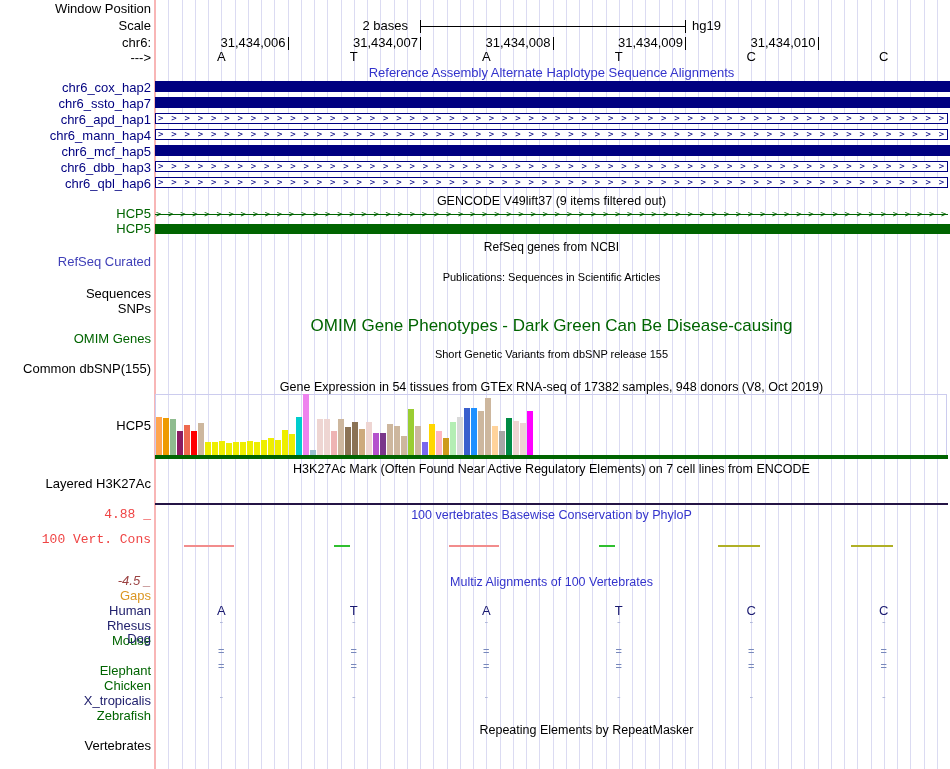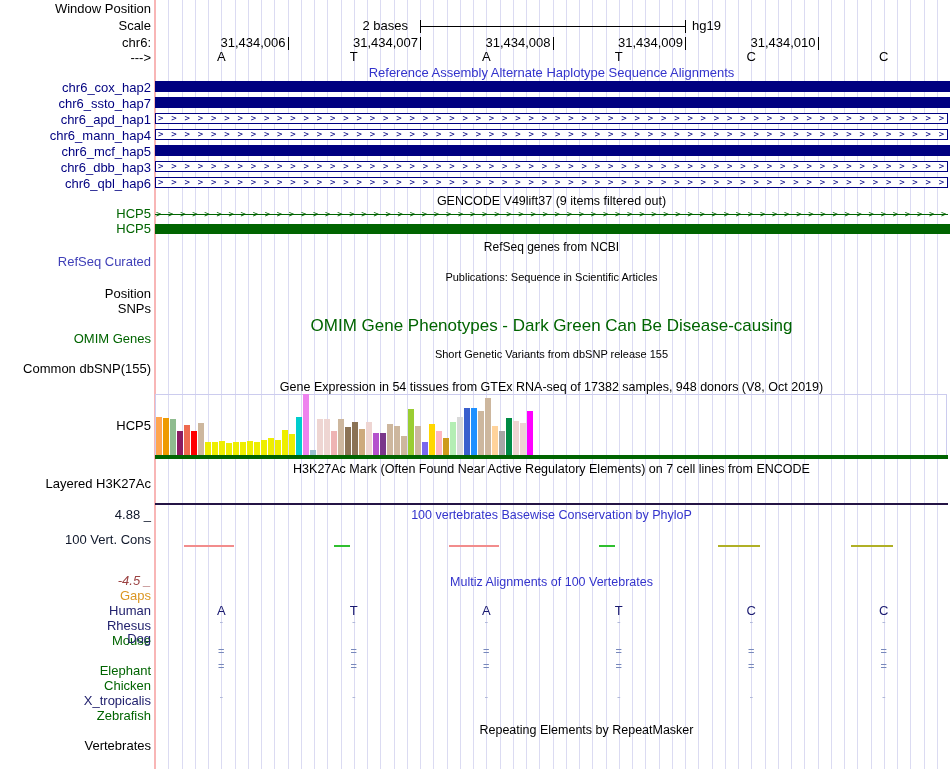--- a/index.html
+++ b/index.html
@@ -7,21 +7,21 @@
            font-family:"Liberation Sans","DejaVu Sans",sans-serif;font-size:13px;color:#000;}
   .grid{position:absolute;top:0;width:1px;height:769px;background:#DBDBF2;}
   .pink{position:absolute;top:0;left:154px;width:2px;height:769px;background:#F8B6B6;}
   .lbl{position:absolute;left:0;width:151px;text-align:right;white-space:nowrap;line-height:13px;font-size:13px;}
   .title{position:absolute;left:155px;width:793px;text-align:center;white-space:nowrap;line-height:13px;}
   .c-black{color:#000;}
   .c-blue{color:#3333CC;}
   .c-green{color:#006400;}
   .c-navyhap{color:#000080;}
   .c-slateblue{color:#4040B8;}
-  .c-consblue{color:#0f172a;}
+  .c-consblue{color:#ef4444;font-family:Liberation Mono, monospace;}
   .c-consred{color:#9B4242;}
   .c-gaps{color:#DB9623;}
   .c-navy2{color:#22226E;}
   .hapbar-solid{position:absolute;left:155px;width:795px;height:11px;background:#000080;}
   .hapbar-chev{position:absolute;left:155px;width:793px;height:11px;border:1px solid #000080;background:#fff;
                box-sizing:border-box;display:flex;justify-content:space-between;align-items:center;padding:0 2px;}
   .chev{font-size:9px;line-height:9px;color:#000080;font-family:"DejaVu Sans Mono",monospace;}
   .garrowrow{position:absolute;left:155px;width:793px;height:9px;display:flex;justify-content:space-between;align-items:center;padding:0 1px;box-sizing:border-box;}
   .garrow{font-size:9px;line-height:9px;color:#006400;font-family:"DejaVu Sans Mono",monospace;}
   .gline{position:absolute;left:155px;width:793px;height:1px;background:#006400;}
@@ -104,34 +104,34 @@
   <div class="hdrrow">
   </div>
   <div id="layer-content">
       <div class="lbl c-black" style="top: 2px;">Window Position</div>
       <div class="lbl c-black" style="top: 19px;">Scale</div>
       <div class="lbl c-black" style="top: 36px;">chr6:</div>
       <div class="lbl c-black" style="top: 51px;">---&gt;</div>
       <div class="lbl c-green" style="top: 207px;">HCP5</div>
       <div class="lbl c-green" style="top: 222px;">HCP5</div>
       <div class="lbl c-slateblue" style="top: 255px;">RefSeq Curated</div>
-      <div class="lbl c-black" style="top: 287px;">Position</div>
+      <div class="lbl c-black" style="top: 287px;">Sequences</div>
       <div class="lbl c-black" style="top: 302px;">SNPs</div>
       <div class="lbl c-green" style="top: 332px;">OMIM Genes</div>
       <div class="lbl c-black" style="top: 362px;">Common dbSNP(155)</div>
       <div class="lbl c-black" style="top: 419px;">HCP5</div>
       <div class="lbl c-black" style="top: 477px;">Layered H3K27Ac</div>
       <div class="lbl c-consblue" style="top: 508px;">4.88 _</div>
       <div class="lbl c-consblue" style="top: 533px;">100 Vert. Cons</div>
       <div class="lbl c-consred" style="top: 574px; font-style: italic;">-4.5 _</div>
       <div class="lbl c-black" style="top: 739px;">Vertebrates</div>
       <div class="title c-blue" style="top: 66px; font-size: 13px;">Reference Assembly Alternate Haplotype Sequence Alignments</div>
       <div class="title c-black" style="top: 195px; font-size: 12.5px;">GENCODE V49lift37 (9 items filtered out)</div>
       <div class="title c-black" style="top: 241px; font-size: 12px;">RefSeq genes from NCBI</div>
-      <div class="title c-black" style="top: 271px; font-size: 11px;">Publications: Sequence in Scientific Articles</div>
+      <div class="title c-black" style="top: 271px; font-size: 11px;">Publications: Sequences in Scientific Articles</div>
       <div class="title c-green" style="top: 319px; font-size: 17px;">OMIM Gene Phenotypes - Dark Green Can Be Disease-causing</div>
       <div class="title c-black" style="top: 348px; font-size: 11px;">Short Genetic Variants from dbSNP release 155</div>
       <div class="title c-black" style="top: 381px; font-size: 12.5px;">Gene Expression in 54 tissues from GTEx RNA-seq of 17382 samples, 948 donors (V8, Oct 2019)</div>
       <div class="title c-black" style="top: 463px; font-size: 12.5px;">H3K27Ac Mark (Often Found Near Active Regulatory Elements) on 7 cell lines from ENCODE</div>
       <div class="title c-blue" style="top: 509px; font-size: 12.5px;">100 vertebrates Basewise Conservation by PhyloP</div>
       <div class="title c-blue" style="top: 576px; font-size: 12.5px;">Multiz Alignments of 100 Vertebrates</div>
       <div class="title c-black" style="top: 724px; font-size: 12.5px; margin-left: 35px;">Repeating Elements by RepeatMasker</div>
       <div class="coordnum" style="top: 19px; left: 310px; width: 98px; text-align: right;">2 bases</div>
       <div class="scaleline" style="top: 26px; left: 420px; width: 265px;"></div>
       <div class="tick" style="top: 20px; left: 420px; height: 13px;"></div>

